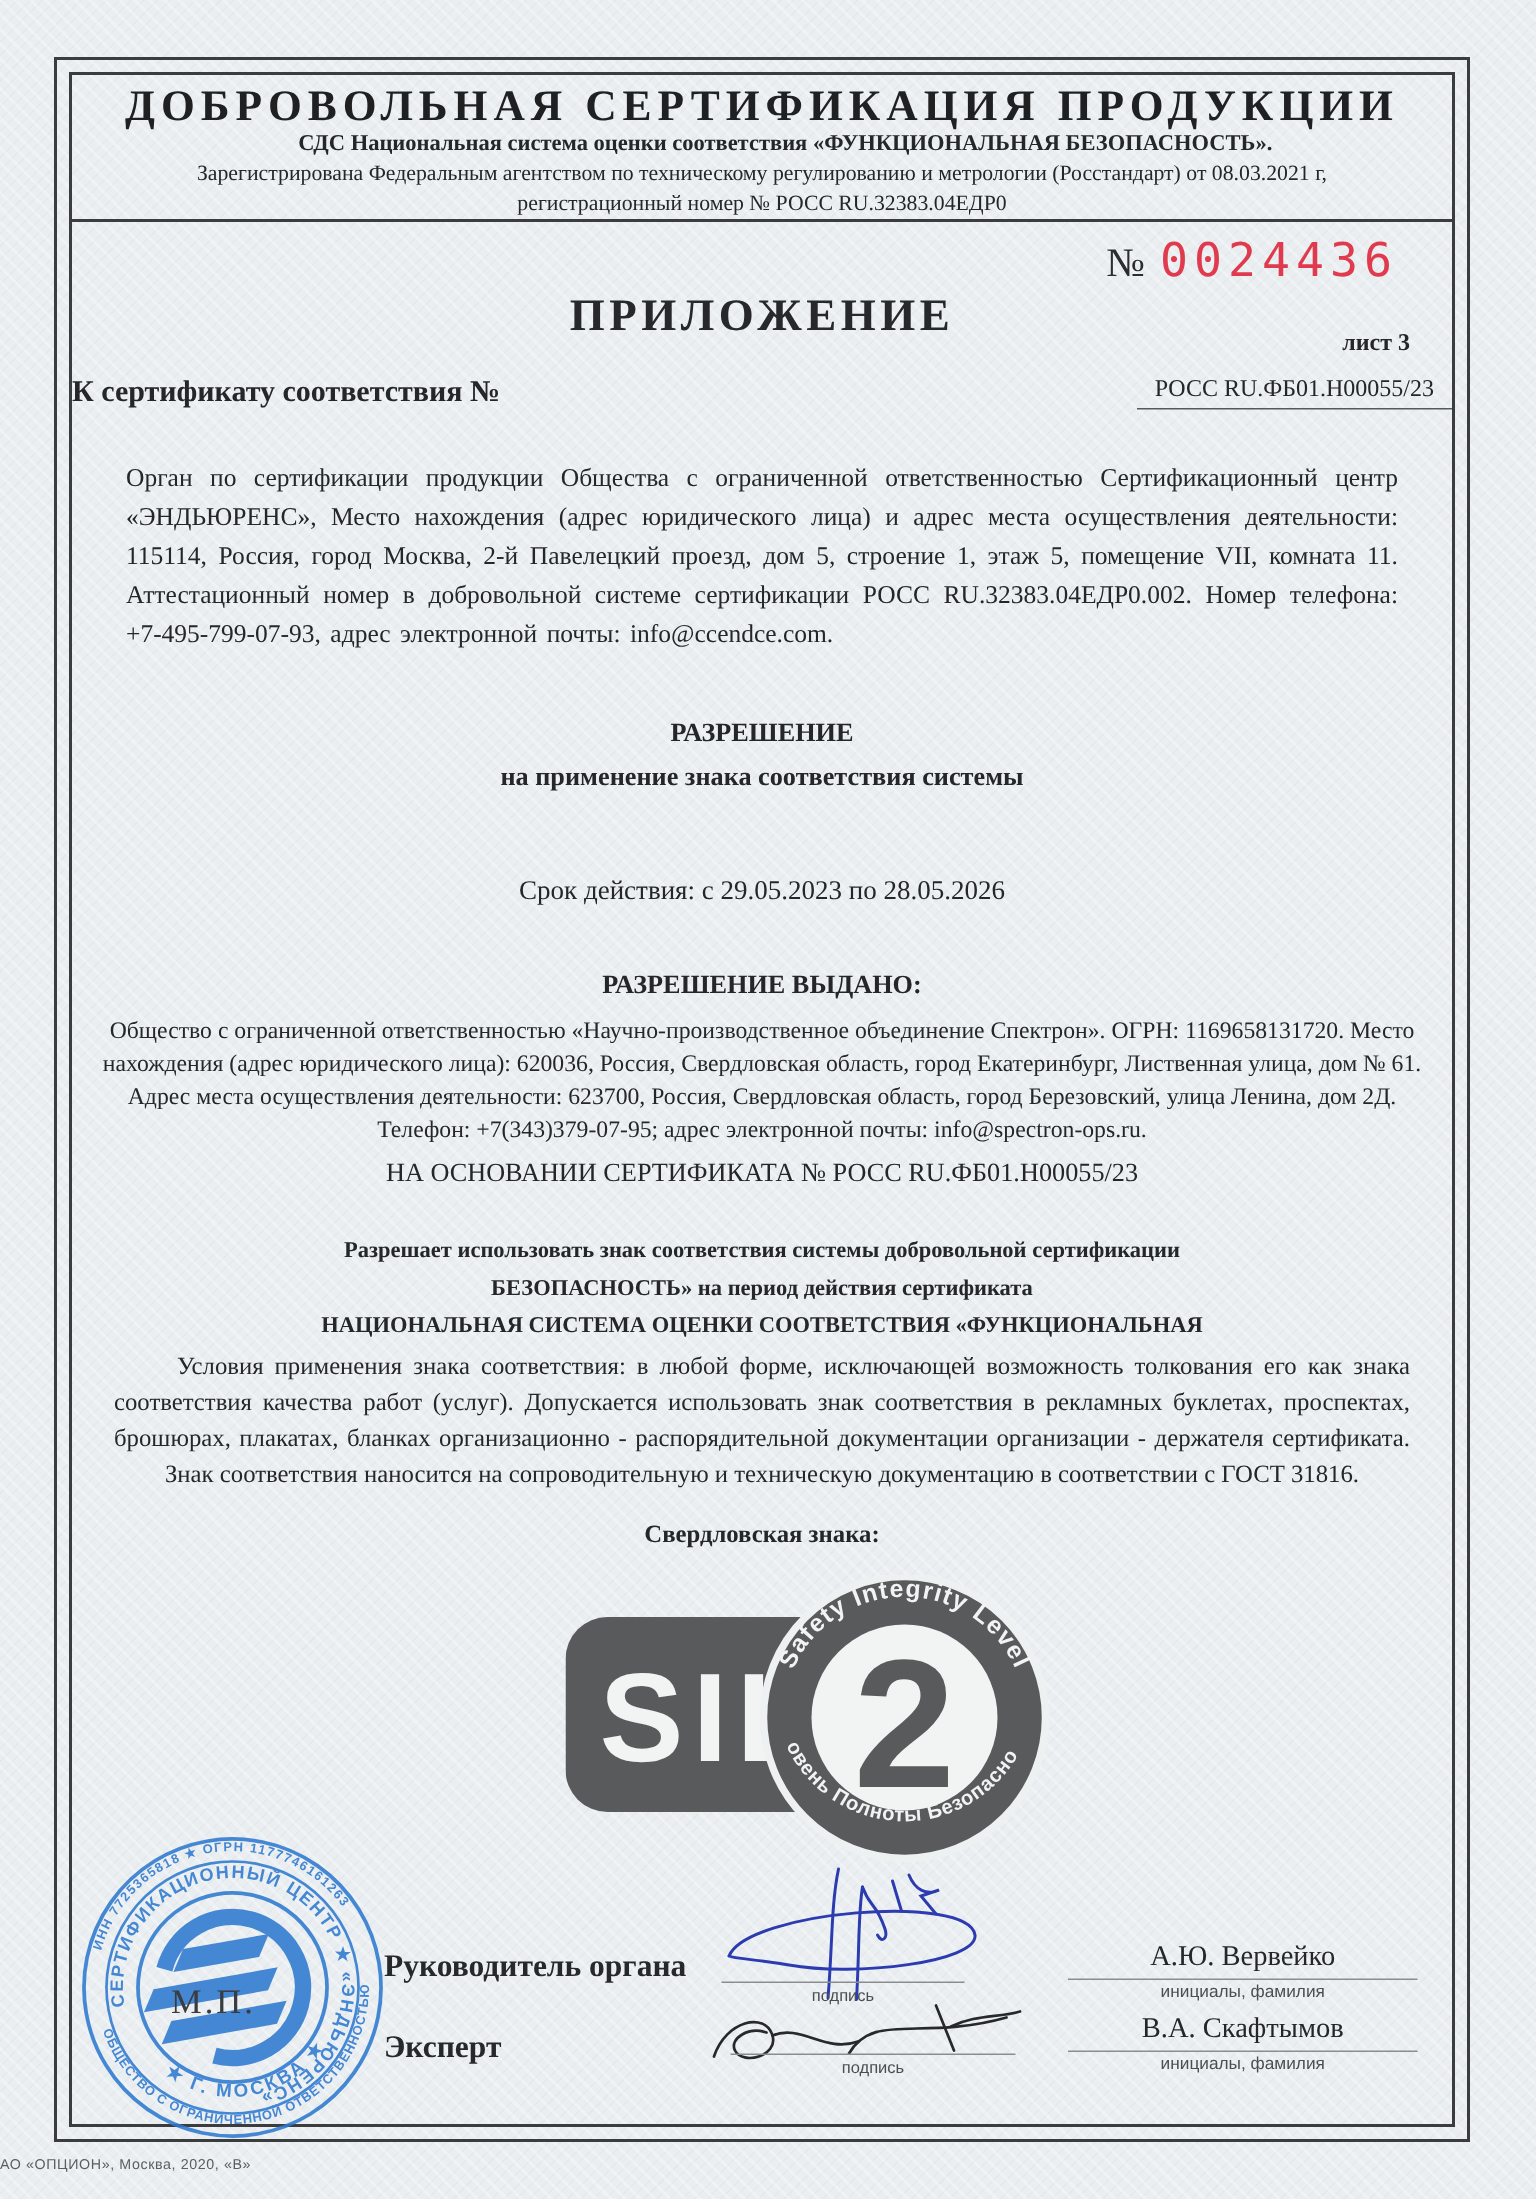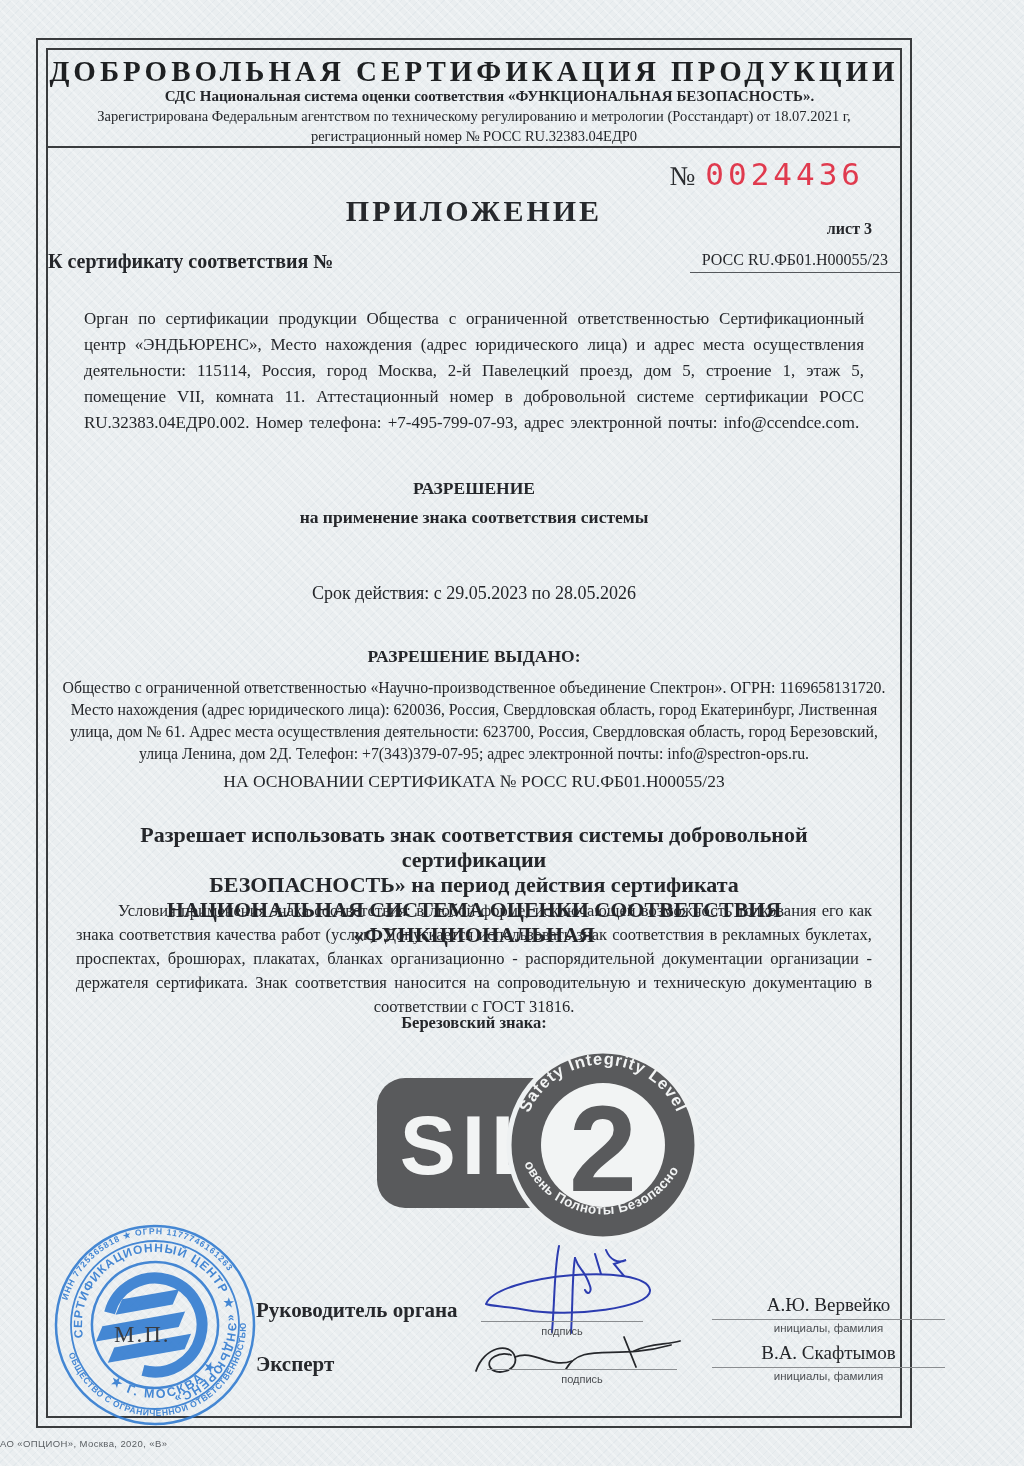--- a/index.html
+++ b/index.html
@@ -8,21 +8,21 @@
     position:relative;
     font-family:"Liberation Serif", serif;
     color:#24262a;
     background-color:#eaeef0;
     background-image:
       repeating-linear-gradient(45deg, rgba(255,255,255,.30) 0 2px, rgba(255,255,255,0) 2px 7px),
       repeating-linear-gradient(-45deg, rgba(176,194,206,.12) 0 1px, rgba(176,194,206,0) 1px 6px);
     overflow:hidden;
   }
   .frame {
-    position:absolute; left:36px; top:38px; width:876px; height:1390px;
+    position:absolute; left:36px; top:38px; width:944px; height:1390px;
     border:2px solid #3a3c3e;
   }
   .inner {
     position:absolute; inset:8px;
     border:2px solid #3a3c3e;
   }
   
   .hdr {
     position:absolute; left:0; right:0; top:0; height:98px;
     border-bottom:2px solid #3a3c3e; text-align:center; padding-top:5px;
@@ -43,21 +43,21 @@
   
   .para1 { top:256px; padding:0 36px; text-align:justify; font-size:17px; line-height:26px; word-spacing:2px; }
   .b17 { font-size:17.5px; font-weight:bold; }
   .perm-title { top:428px; }
   .perm-line2 { top:457px; }
   .perm-num   { top:485px; }
   .validity   { top:533px; font-size:18px; }
   .issued-title { top:596px; }
   .issued-para { top:627px; padding:0 14px; font-size:15.8px; line-height:22px; }
   .basis { top:721px; font-size:17.5px; }
-  .grant { top:772px; padding:0 56px; font-size:22px; font-weight:bold; line-height:25px; }
+  .grant { top:772px; padding:0 56px; font-size:15px; font-weight:bold; line-height:25px; }
   .conditions { top:849px; padding:0 28px; font-size:16.5px; line-height:24px;
                 text-align:justify; text-align-last:center; text-indent:42px; }
   .mark-caption { top:963px; font-size:16.5px; font-weight:bold; }
   
   .sil { position:absolute; left:329px; top:1000px; width:330px; height:195px; }
   
   .stamp { position:absolute; left:0px; top:1168px; width:214px; height:214px; opacity:.88; }
   .mp { position:absolute; left:66px; top:1272px; font-size:23px; letter-spacing:2px; color:#3a3c40; }
   .role { position:absolute; left:208px; font-size:21px; font-weight:bold; color:#26282c; white-space:nowrap; }
   .role1 { top:1248px; } .role2 { top:1302px; }
@@ -79,21 +79,21 @@
 </style>
 </head>
 <body>
 
 <div class="frame">
   <div class="inner">
 
     <div class="hdr">
       <div class="hdr-title">ДОБРОВОЛЬНАЯ СЕРТИФИКАЦИЯ ПРОДУКЦИИ</div>
       <div class="hdr-sub">СДС Национальная система оценки соответствия «ФУНКЦИОНАЛЬНАЯ БЕЗОПАСНОСТЬ».</div>
-      <div class="hdr-reg">Зарегистрирована Федеральным агентством по техническому регулированию и метрологии (Росстандарт) от 18.07.2021 г,</div>
+      <div class="hdr-reg">Зарегистрирована Федеральным агентством по техническому регулированию и метрологии (Росстандарт) от 08.03.2021 г,</div>
       <div class="hdr-reg">регистрационный номер № РОСС RU.32383.04ЕДР0</div>
     </div>
 
     <div class="num-row">
       <span class="num-sign">№</span><span class="num-val" style="color:#e03a4e">0024436</span>
     </div>
 
     <div class="abs doc-title">ПРИЛОЖЕНИЕ</div>
     <div class="sheet">лист 3</div>
 
@@ -112,21 +112,21 @@
     <div class="abs issued-para">Общество с ограниченной ответственностью «Научно-производственное объединение Спектрон». ОГРН: 1169658131720. Место нахождения (адрес юридического лица): 620036, Россия, Свердловская область, город Екатеринбург, Лиственная улица, дом № 61. Адрес места осуществления деятельности: 623700, Россия, Свердловская область, город Березовский, улица Ленина, дом 2Д. Телефон: +7(343)379-07-95; адрес электронной почты: info@spectron-ops.ru.</div>
     <div class="abs basis">НА ОСНОВАНИИ СЕРТИФИКАТА № РОСС RU.ФБ01.Н00055/23</div>
 
     <div class="abs grant">
       <div>Разрешает использовать знак соответствия системы добровольной сертификации</div>
       <div>БЕЗОПАСНОСТЬ» на период действия сертификата</div>
       <div>НАЦИОНАЛЬНАЯ СИСТЕМА ОЦЕНКИ СООТВЕТСТВИЯ «ФУНКЦИОНАЛЬНАЯ</div>
     </div>
 
     <div class="abs conditions">Условия применения знака соответствия: в любой форме, исключающей возможность толкования его как знака соответствия качества работ (услуг). Допускается использовать знак соответствия в рекламных буклетах, проспектах, брошюрах, плакатах, бланках организационно - распорядительной документации организации - держателя сертификата. Знак соответствия наносится на сопроводительную и техническую документацию в соответствии с ГОСТ 31816.</div>
-    <div class="abs mark-caption">Березовский знака:</div>
+    <div class="abs mark-caption">Свердловская знака:</div>
 
     <svg class="sil" viewBox="0 0 330 195">
       <defs>
         <path id="silArcTop" d="M 147.7,74.8 A 81,81 0 0 1 304.3,74.8" fill="none"></path>
         <path id="silArcBot" d="M 148.9,117.5 A 87,87 0 0 0 303.1,117.5" fill="none"></path>
       </defs>
       <rect x="0" y="28" width="240" height="130" rx="28" fill="#595a5c"></rect>
       <text x="97" y="124" text-anchor="middle" font-family="Liberation Sans, sans-serif" font-weight="bold" font-size="84" letter-spacing="6" fill="#f2f4f4">SIL</text>
       <circle cx="226" cy="95" r="94" fill="#595a5c" stroke="#eef1f2" stroke-width="5"></circle>
       <circle cx="226" cy="95" r="62" fill="#f2f4f4"></circle>

